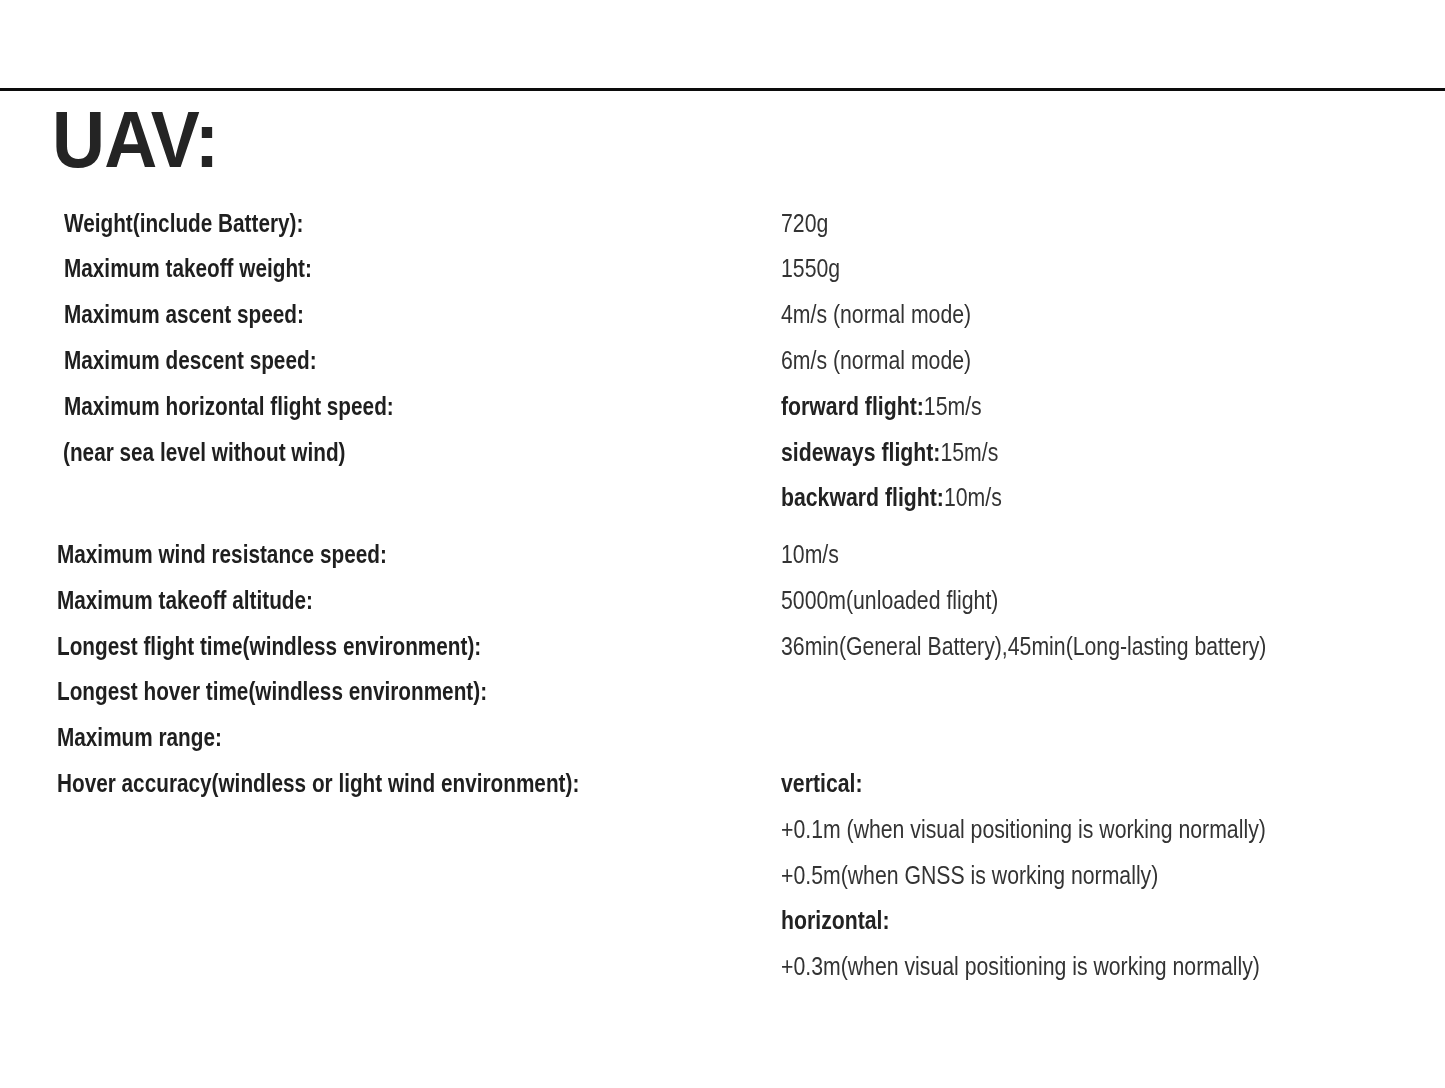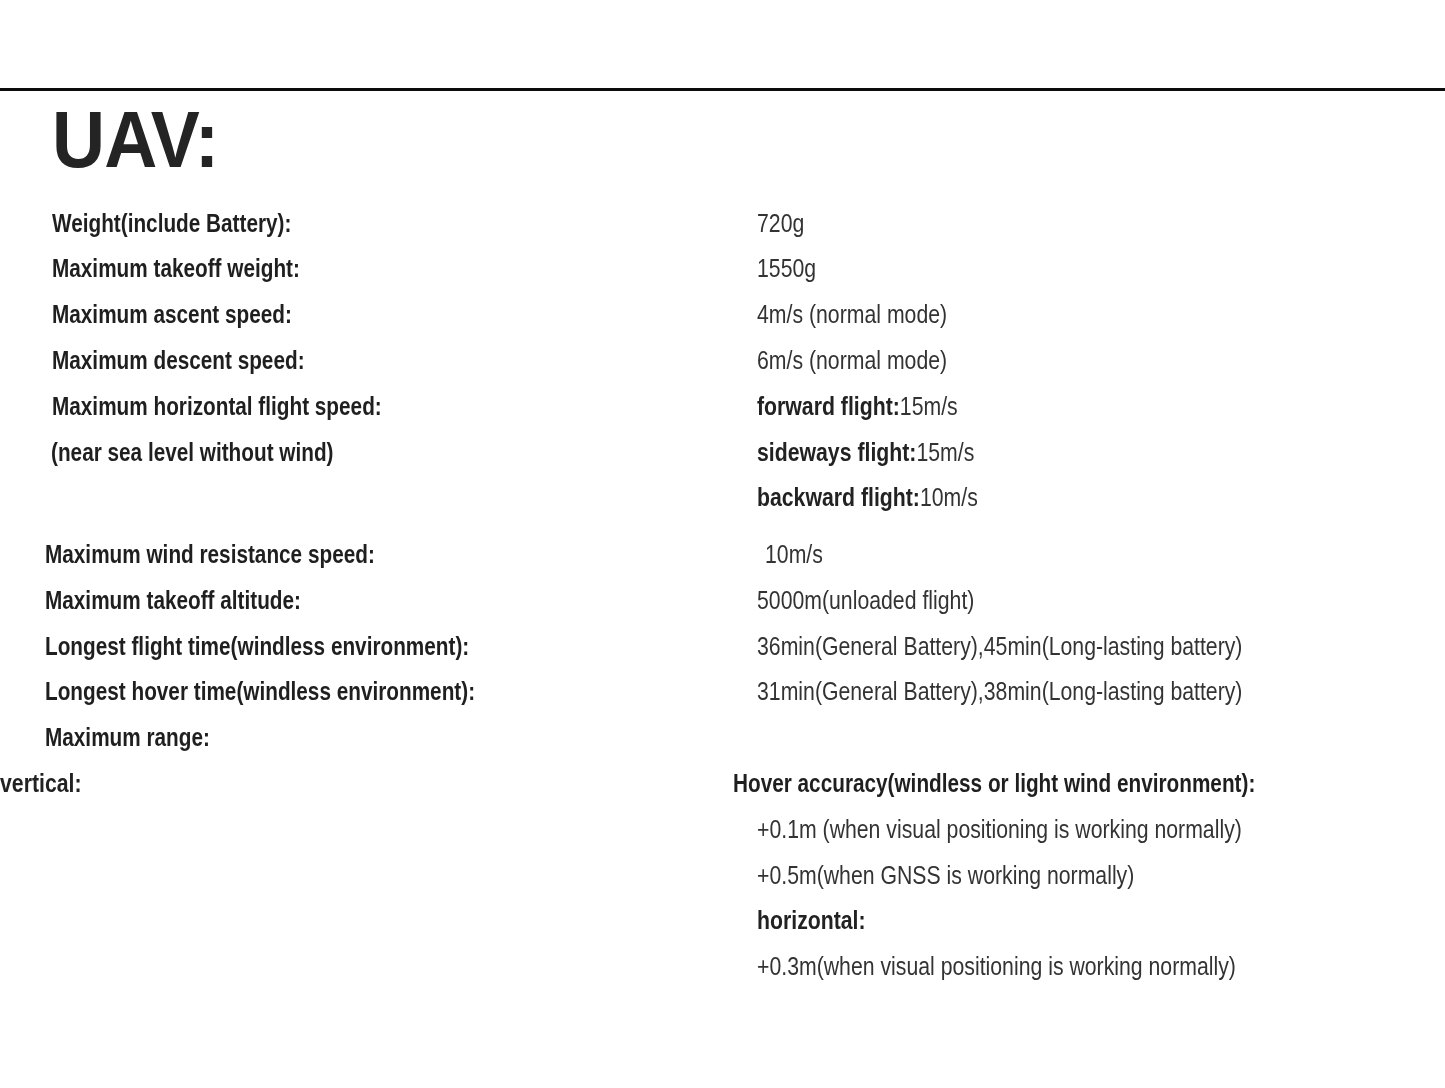--- a/index.html
+++ b/index.html
@@ -17,22 +17,22 @@
   .title-wrap{position:absolute;top:100px;left:52px;}
   .title{
     display:inline-block;
     font-size:79px;font-weight:700;line-height:1;
     color:#242424;letter-spacing:-1px;
     transform:scaleX(0.93);transform-origin:0 50%;
     white-space:nowrap;
   }
   .specs{position:absolute;top:200px;left:0;width:100%;}
   .row{display:flex;align-items:center;height:45.8px;}
-  .row.gap{margin-top:11px;gap:8px;}
-  .cell{box-sizing:border-box;}
+  .row.gap{margin-top:11px;}
+  .cell{box-sizing:border-box;margin-left:12px;}
   .label-cell{flex:0 0 757px;}
   .value-cell{flex:1;min-width:0;}
   .g1  .label-cell{padding-left:52px;}
   .g1b .label-cell{padding-left:51px;text-decoration:underline;}
   .g2  .label-cell{padding-left:45px;}
   .txt{display:inline-block;white-space:nowrap;transform-origin:0 50%;line-height:1.15;}
   .lbl{
     font-size:25px;font-weight:700;color:#1f1f1f;
     transform:scaleX(0.83);
   }
@@ -101,30 +101,29 @@
       <div class="cell value-cell"><span class="txt val"><span class="vb"></span><span class="vr">5000m(unloaded flight)</span></span></div>
     </div>
 
     <div class="row g2">
       <div class="cell label-cell"><span class="txt lbl">Longest flight time(windless environment):</span></div>
       <div class="cell value-cell"><span class="txt val"><span class="vb"></span><span class="vr">36min(General Battery),45min(Long-lasting battery)</span></span></div>
     </div>
 
     <div class="row g2">
       <div class="cell label-cell"><span class="txt lbl">Longest hover time(windless environment):</span></div>
-      <div class="cell value-cell"><span class="txt val"><span class="vb"></span><span class="vr">31min(General Battery),38min(Long-lasting battery)</span></span></div>
     </div>
 
     <div class="row g2">
       <div class="cell label-cell"><span class="txt lbl">Maximum range:</span></div>
     </div>
 
     <div class="row g2">
+      <div class="cell label-cell"><span class="txt lbl">Hover accuracy(windless or light wind environment):</span></div>
       <div class="cell value-cell"><span class="txt val"><span class="vb">vertical:</span><span class="vr"></span></span></div>
-      <div class="cell label-cell"><span class="txt lbl">Hover accuracy(windless or light wind environment):</span></div>
     </div>
 
     <div class="row g2">
       <div class="cell label-cell"><span class="txt lbl"></span></div>
       <div class="cell value-cell"><span class="txt val"><span class="vb"></span><span class="vr">+0.1m (when visual positioning is working normally)</span></span></div>
     </div>
 
     <div class="row g2">
       <div class="cell label-cell"><span class="txt lbl"></span></div>
       <div class="cell value-cell"><span class="txt val"><span class="vb"></span><span class="vr">+0.5m(when GNSS is working normally)</span></span></div>

